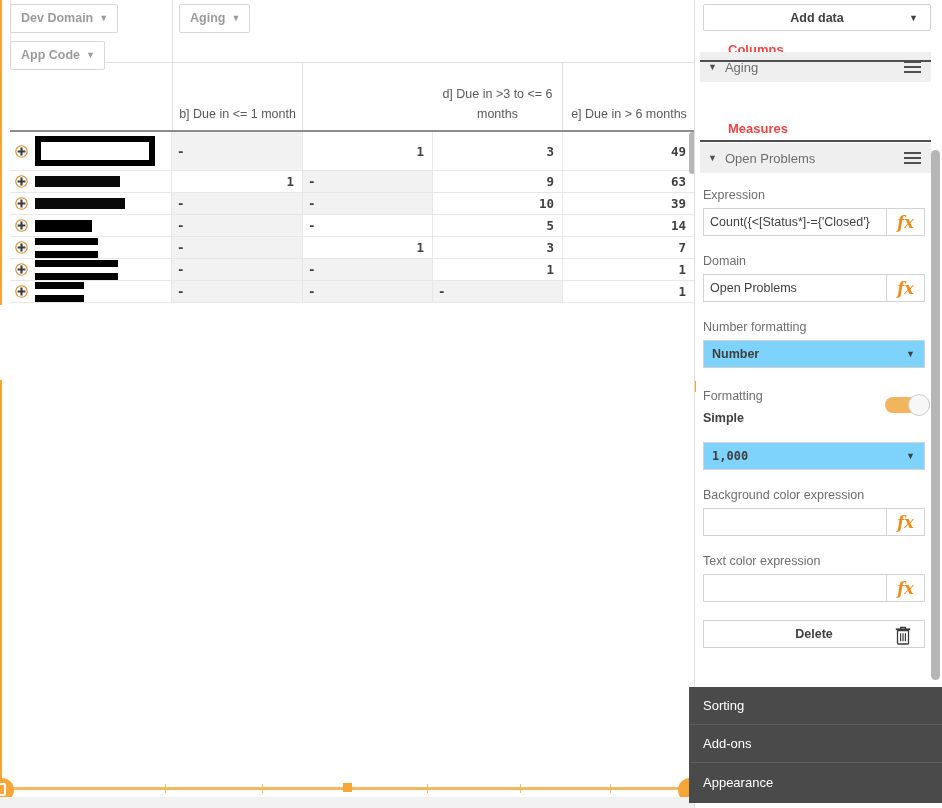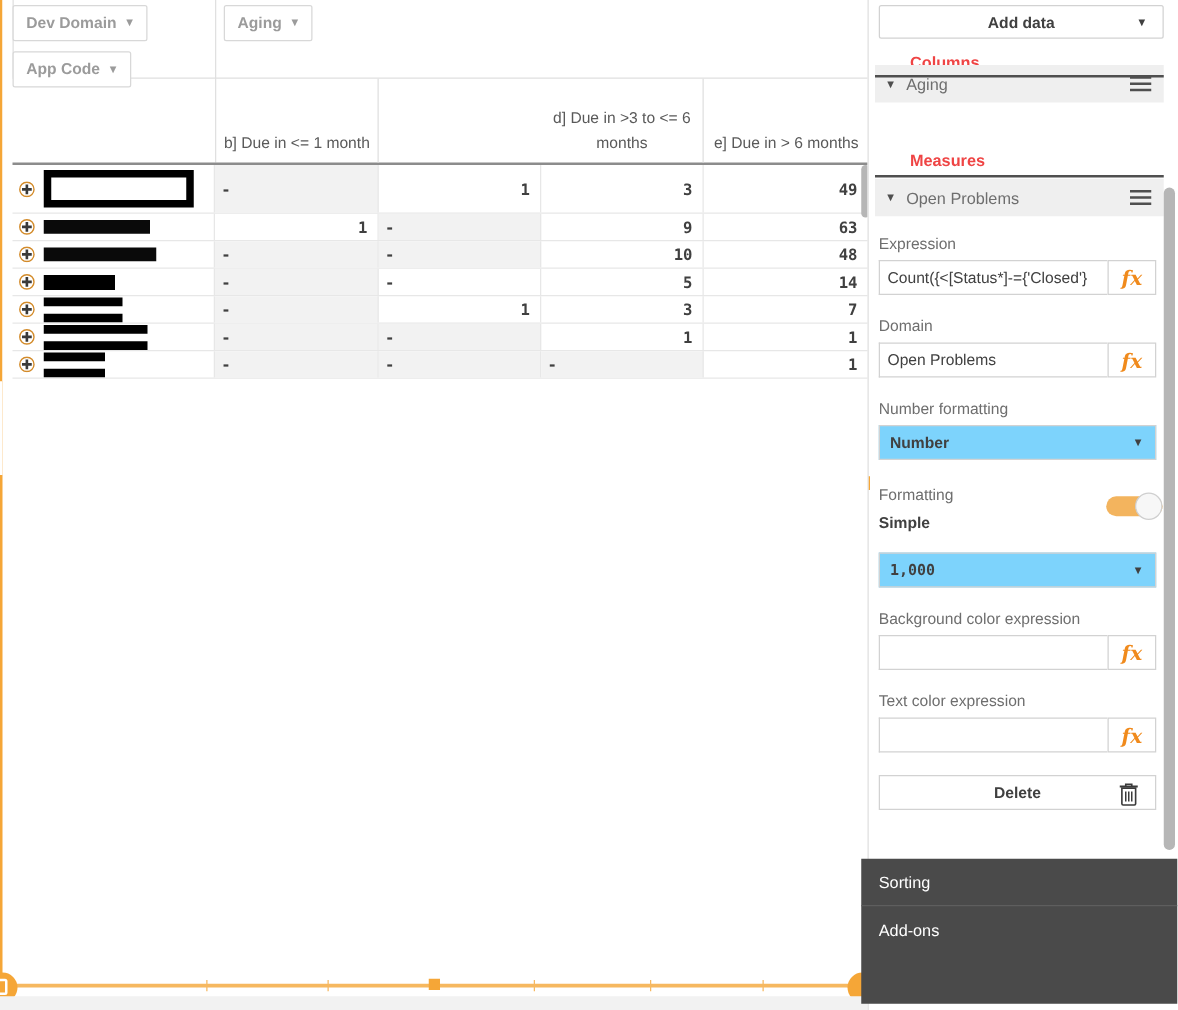--- a/index.html
+++ b/index.html
@@ -330,21 +330,21 @@
           <svg width="13" height="13" viewBox="0 0 13 13">
               <circle cx="6.5" cy="6.5" r="5.7" fill="none" stroke="#d38b2a" stroke-width="1.1"></circle>
               <path d="M6.5 2.6 L6.5 10.4 M2.6 6.5 L10.4 6.5" stroke="#3a3a3a" stroke-width="2.1"></path>
             </svg>
         </span>
         <span class="redact blur" style="width:90px;height:11px;"></span>
       </div>
       <div class="cell-num dash sh" style="width:131px;flex:0 0 131px;">-</div>
       <div class="cell-num dash sh" style="width:130px;flex:0 0 130px;">-</div>
       <div class="cell-num" style="width:130px;flex:0 0 130px;">10</div>
-      <div class="cell-num last" style="width:131px;flex:0 0 131px;">48</div>
+      <div class="cell-num last" style="width:131px;flex:0 0 131px;">39</div>
     </div>
 
     <div class="trow" style="top:215px;height:22px;">
       <div class="cell-dim">
         <span class="expand-ico">
           <svg width="13" height="13" viewBox="0 0 13 13">
               <circle cx="6.5" cy="6.5" r="5.7" fill="none" stroke="#d38b2a" stroke-width="1.1"></circle>
               <path d="M6.5 2.6 L6.5 10.4 M2.6 6.5 L10.4 6.5" stroke="#3a3a3a" stroke-width="2.1"></path>
             </svg>
         </span>
@@ -509,15 +509,18 @@
     <div class="rscroll"></div>
   </div>
 
   <div class="darkmenu">
     <div class="darkmenu-item">
       <span>Sorting</span>
     </div>
     <div class="darkmenu-item">
       <span>Add-ons</span>
     </div>
+    <div class="darkmenu-item">
+      <span>Appearance</span>
+    </div>
   </div>
 
 </div>
 
 </body></html>

